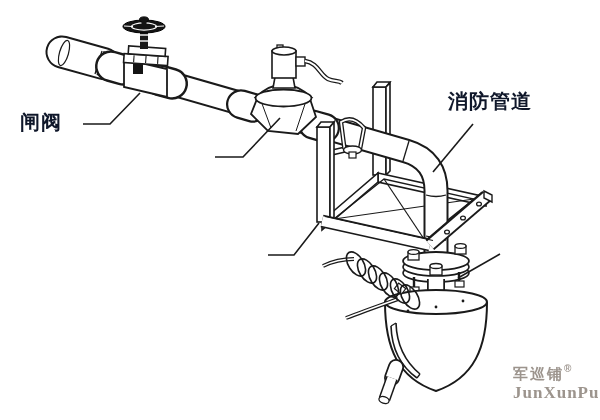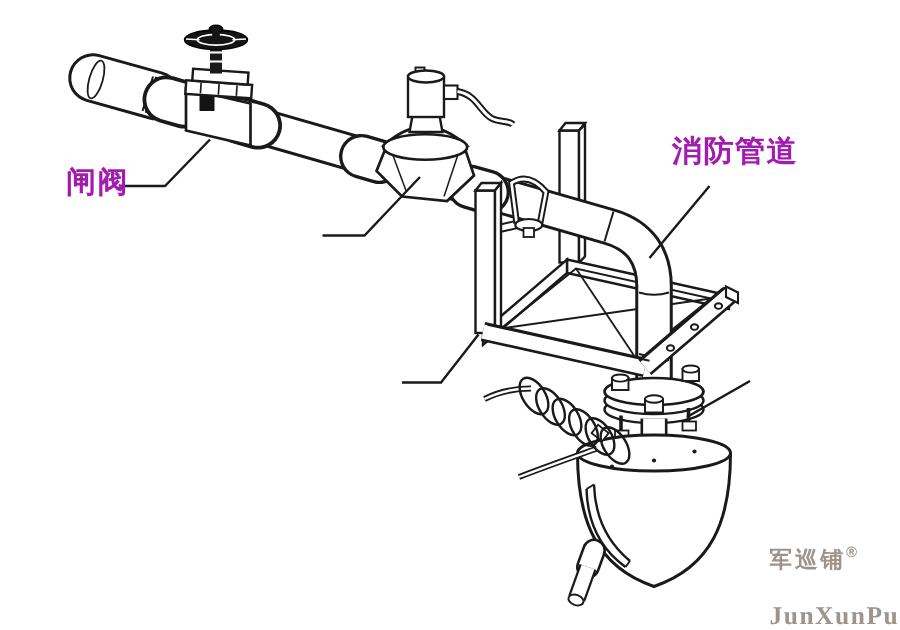--- a/index.html
+++ b/index.html
@@ -2,31 +2,31 @@
 <html><head>
 <meta charset="utf-8">
 <style>
   html,body{margin:0;padding:0;background:#fff;}
   .stage{
     position:relative;width:600px;height:420px;background:#ffffff;overflow:hidden;
     font-family:"Liberation Sans","DejaVu Sans",sans-serif;
   }
   .stage svg{position:absolute;left:0;top:0;}
   .lbl{
-    position:absolute;color:#a21caf;font-weight:bold;font-size:20px;
+    position:absolute;color:#0f172a;font-weight:bold;font-size:20px;
     letter-spacing:1px;white-space:nowrap;line-height:1;
   }
   .lbl-dn{font-size:25px;letter-spacing:0.5px;}
   .lbl-bottom{font-size:21px;letter-spacing:0.5px;}
   .logo{
     position:absolute;left:513px;top:366px;color:#9c948d;line-height:1;white-space:nowrap;
   }
   .logo-cn{font-size:15px;font-weight:bold;letter-spacing:2px;margin-top:16px;}
   .logo-reg{font-size:10px;font-weight:bold;vertical-align:top;position:relative;top:-2px;letter-spacing:0;}
-  .logo-en{font-size:17px;font-weight:bold;font-family:"Liberation Serif","DejaVu Serif",serif;letter-spacing:1px;margin-top:20px;}
+  .logo-en{font-size:17px;font-weight:bold;font-family:"Liberation Serif","DejaVu Serif",serif;letter-spacing:1px;margin-top:2px;}
 </style>
 </head>
 <body>
 
 <div class="stage">
 
 <svg width="600" height="420" viewBox="0 0 600 420">
   <g stroke="#1a1a1a" fill="none" stroke-width="2">
 
     <g>
@@ -195,21 +195,21 @@
     <g stroke-width="1.6">
       <polyline points="83,124 110,124 140,93"></polyline>
       <polyline points="215,157 243,157 280,118"></polyline>
       <line x1="473" y1="124" x2="433" y2="172"></line>
       <polyline points="268,255 294,255 319,223"></polyline>
       <line x1="500" y1="254" x2="458" y2="278"></line>
     </g>
   </g>
 </svg>
 
-<div class="lbl" style="left:44px;top:112px">闸阀</div>
+<div class="lbl" style="left:20px;top:112px">闸阀</div>
 <div class="lbl" style="left:448px;top:91px">消防管道</div>
 
 <div class="logo">
   <div>
     <span class="logo-cn">军巡铺</span><span class="logo-reg">®</span>
   </div>
   <div class="logo-en">JunXunPu</div>
 </div>
 
 </div>

